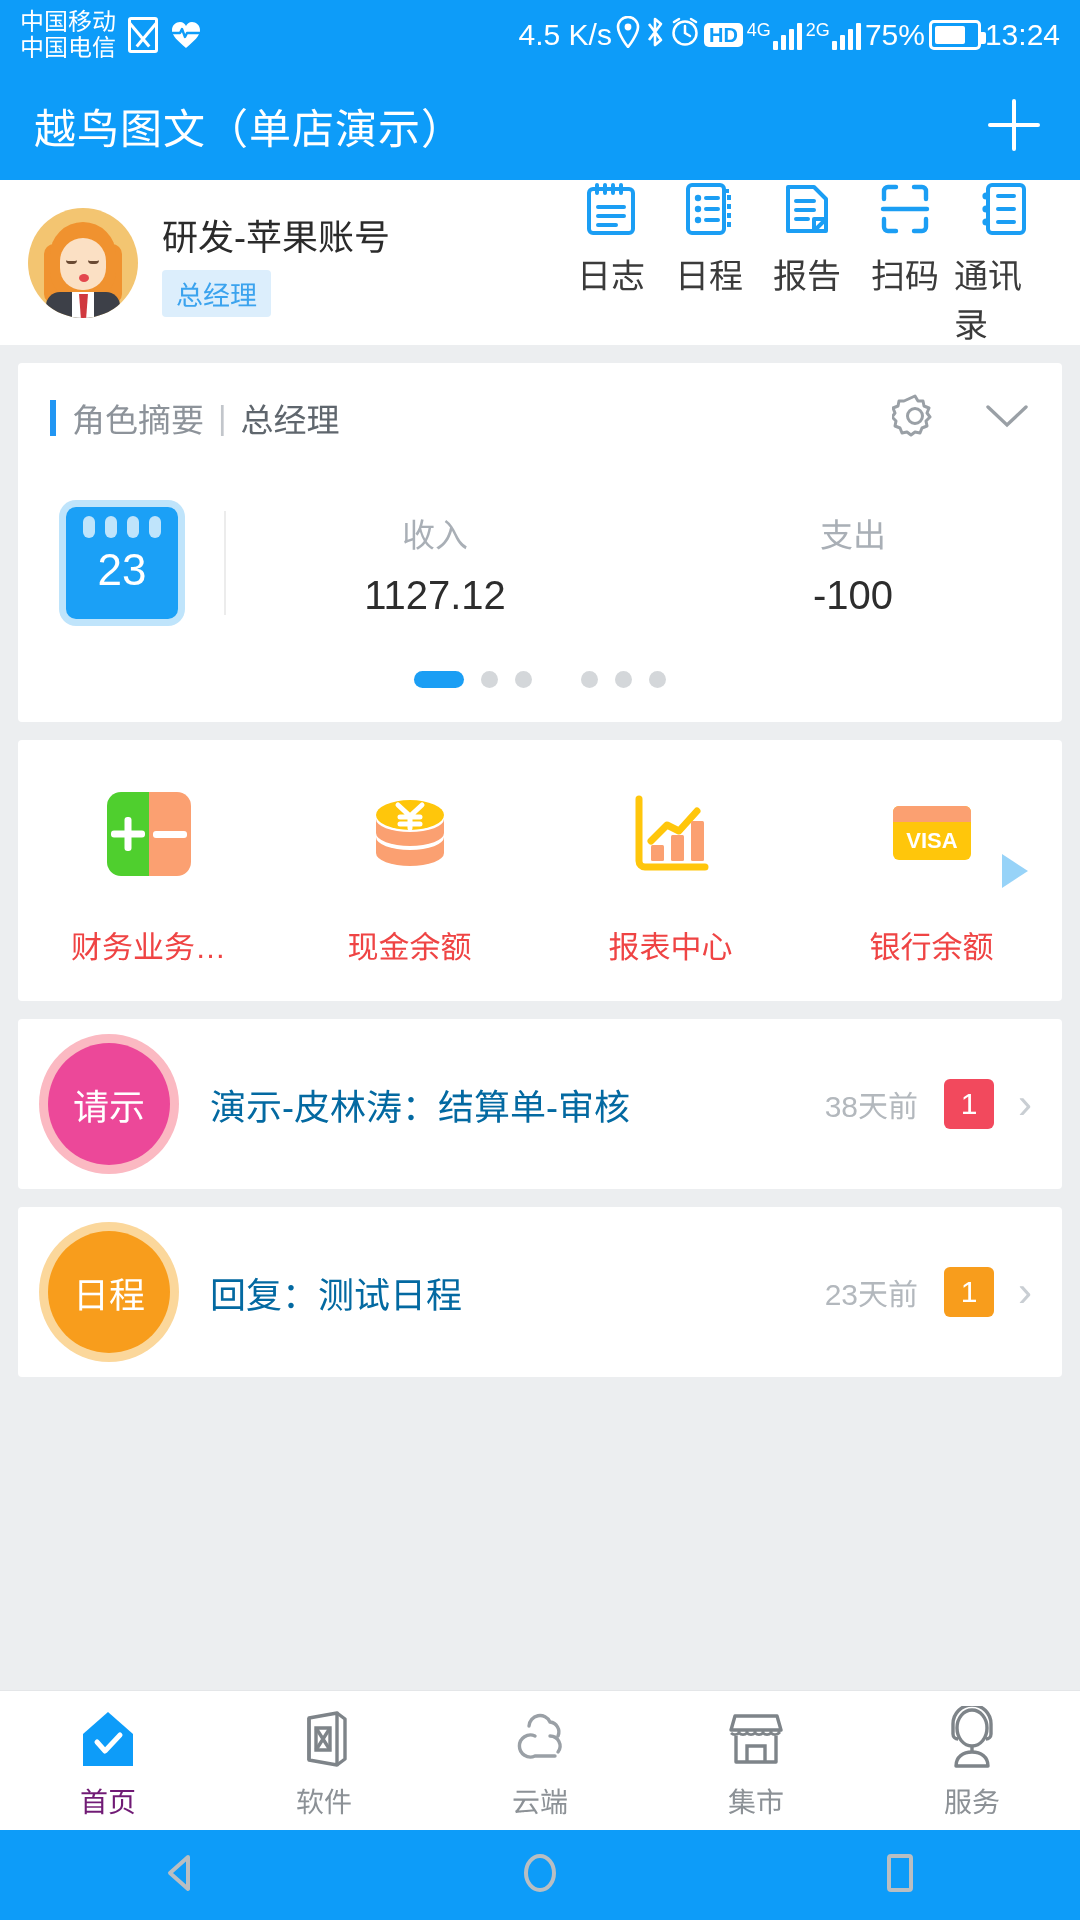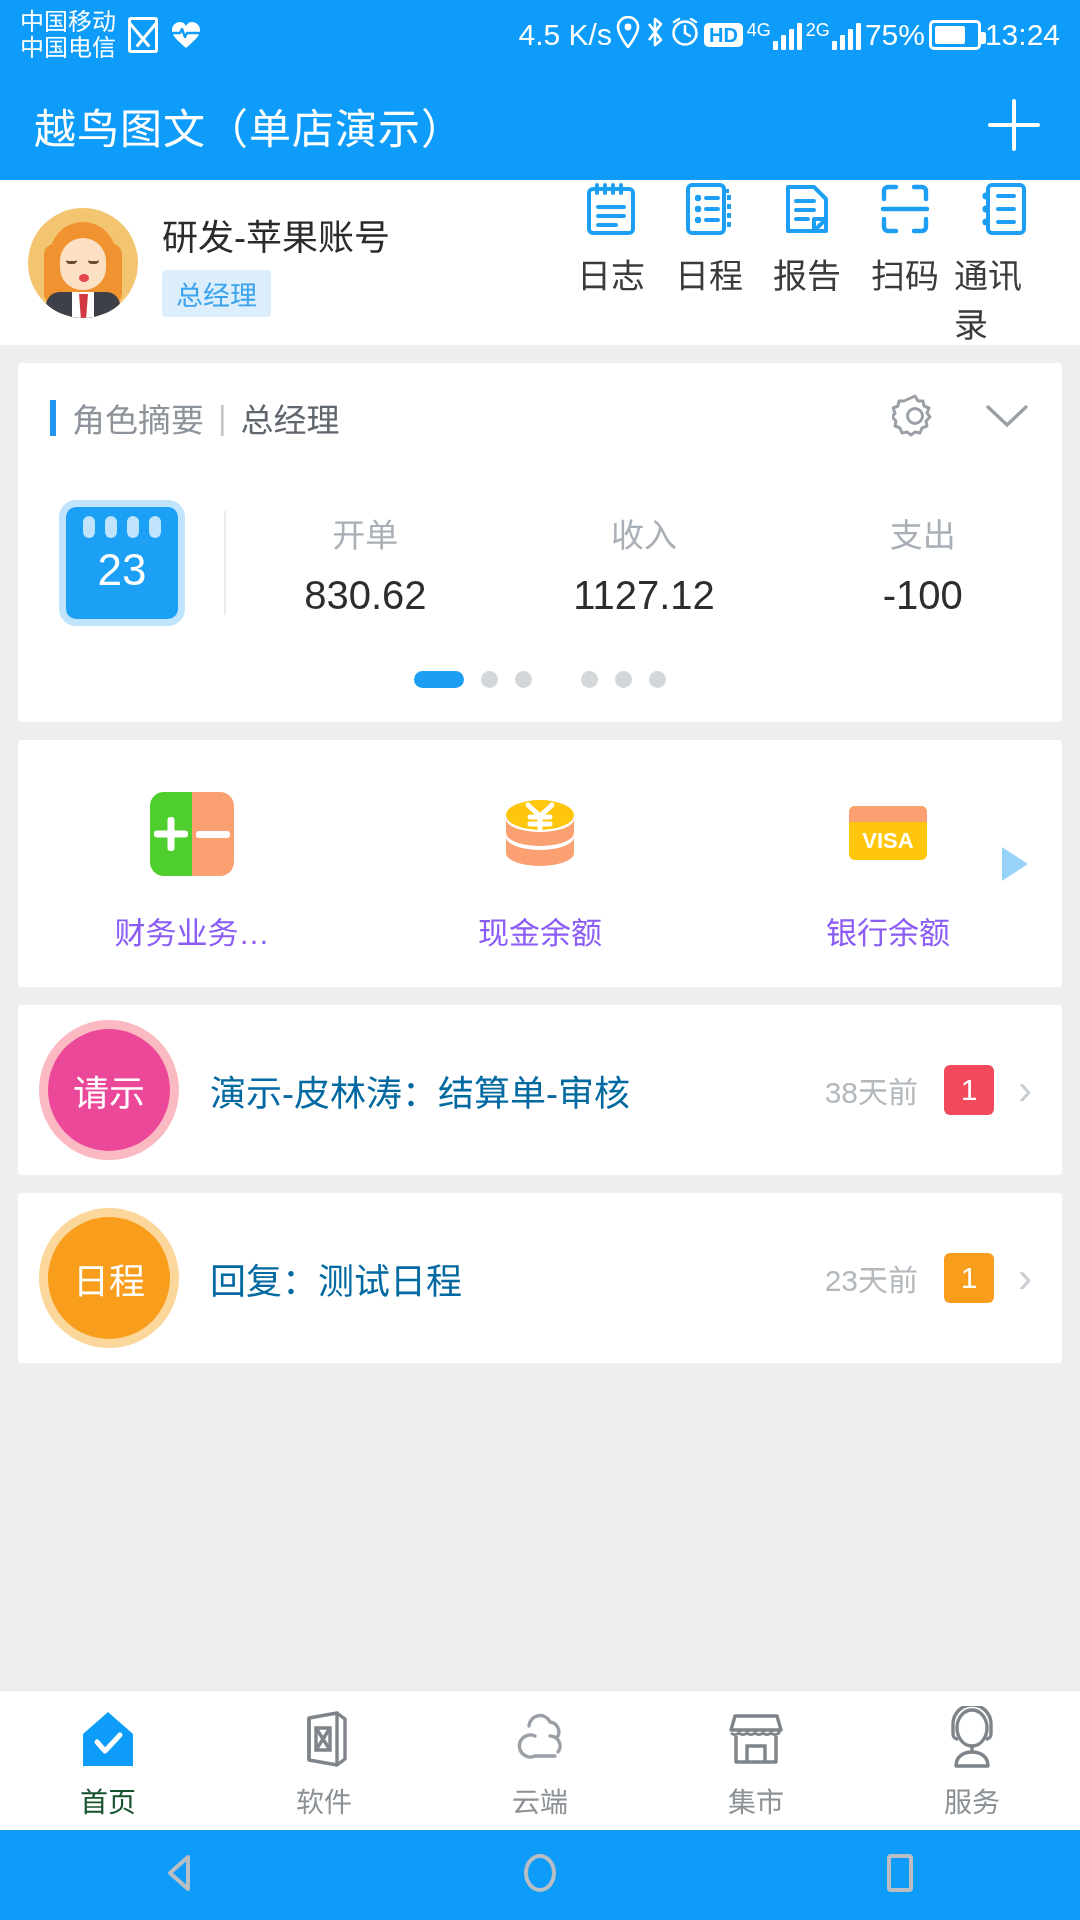--- a/index.html
+++ b/index.html
@@ -122,21 +122,21 @@
 
   .dots{ display:flex;align-items:center;justify-content:center;gap:17px;padding:18px 0 34px; }
   .dot{ width:17px;height:17px;border-radius:9px;background:#d4d7da; }
   .dot.active{ width:50px;background:#1b9ef4; }
   .dot.gap{ margin-left:32px; }
 
   
   .grid{ display:flex;align-items:center;padding:46px 0 34px; position:relative; }
   .g-item{ flex:1;display:flex;flex-direction:column;align-items:center;cursor:pointer; }
   .g-ico{ height:96px;display:flex;align-items:center;justify-content:center; }
-  .g-lbl{ font-size:31px;color:#8b5cf6;margin-top:26px; }
+  .g-lbl{ font-size:31px;color:#ef4444;margin-top:40px; }
   .g-next{ position:absolute;right:34px;top:50%;transform:translateY(-50%);
            width:0;height:0;border-left:26px solid #97d3f8;border-top:17px solid transparent;border-bottom:17px solid transparent; }
 
   .pm-ico{ width:84px;height:84px;border-radius:14px;overflow:hidden;display:flex; }
   .pm-l{ flex:1;background:#4fcf2e;display:flex;align-items:center;justify-content:center; }
   .pm-r{ flex:1;background:#fba071;display:flex;align-items:center;justify-content:center; }
   .pm-plus{ position:relative;width:34px;height:34px; }
   .pm-plus:before,.pm-plus:after{ content:"";position:absolute;background:#fff;border-radius:3px; }
   .pm-plus:before{ left:50%;top:0;width:7px;height:34px;transform:translateX(-50%); }
   .pm-plus:after{ top:50%;left:0;height:7px;width:34px;transform:translateY(-50%); }
@@ -160,21 +160,21 @@
   .chev{ margin-left:24px;color:#c9ced3;font-size:42px;line-height:1; }
 
   
   .tabbar{
     position:absolute;left:0;right:0;bottom:90px;height:140px;background:#fff;
     border-top:1px solid #e4e6e8;display:flex;align-items:center;
   }
   .tab{ flex:1;display:flex;flex-direction:column;align-items:center;cursor:pointer; }
   .tab-ico{ height:74px;display:flex;align-items:center;justify-content:center; }
   .tab-lbl{ font-size:28px;color:#8c9196;margin-top:4px; }
-  .tab.active .tab-lbl{ color:#14532d; }
+  .tab.active .tab-lbl{ color:#701a75; }
 
   .sysnav{
     position:absolute;left:0;right:0;bottom:0;height:90px;background:#0d9cf9;
     display:flex;align-items:center;justify-content:space-around;
   }
   .sysnav div{ cursor:pointer; }
 </style>
 </head>
 <body>
 
@@ -346,24 +346,20 @@
           <i></i>
           <i></i>
           <i></i>
           <i></i>
         </div>
       <div class="cal-num">23</div>
     </div>
     <div class="stat-div"></div>
     <div class="stat-cells">
       <div class="stat-cell">
-        <div class="stat-lbl">开单</div>
-        <div class="stat-val">830.62</div>
-      </div>
-      <div class="stat-cell">
         <div class="stat-lbl">收入</div>
         <div class="stat-val">1127.12</div>
       </div>
       <div class="stat-cell">
         <div class="stat-lbl">支出</div>
         <div class="stat-val">-100</div>
       </div>
     </div>
   </div>
 
@@ -402,20 +398,32 @@
           <rect x="12" y="28" width="68" height="14" fill="#fba071"></rect>
           <ellipse cx="46" cy="28" rx="34" ry="13" fill="#fff"></ellipse>
           <ellipse cx="46" cy="24" rx="34" ry="15" fill="#ffc60b"></ellipse>
           <path d="M34 14l12 11 12-11M36 26h20M36 33h20M46 25v12" stroke="#fff" stroke-width="5" fill="none" stroke-linecap="round"></path>
         </svg>
       </span>
       <span class="g-lbl">现金余额</span>
     </div>
     <div class="g-item">
       <span class="g-ico">
+        <svg width="92" height="86" viewBox="0 0 92 86">
+          <path d="M14 8v62a6 6 0 006 6h60" fill="none" stroke="#ffc60b" stroke-width="7" stroke-linecap="round"></path>
+          <path d="M26 50l16-16 12 6 18-20" fill="none" stroke="#ffc60b" stroke-width="7" stroke-linecap="round" stroke-linejoin="round"></path>
+          <rect x="26" y="54" width="13" height="16" rx="1.5" fill="#fba071"></rect>
+          <rect x="46" y="44" width="13" height="26" rx="1.5" fill="#fba071"></rect>
+          <rect x="66" y="30" width="13" height="40" rx="1.5" fill="#fba071"></rect>
+        </svg>
+      </span>
+      <span class="g-lbl">报表中心</span>
+    </div>
+    <div class="g-item">
+      <span class="g-ico">
         <svg width="94" height="76" viewBox="0 0 94 76">
           <rect x="8" y="10" width="78" height="54" rx="6" fill="#ffc60b"></rect>
           <path d="M8 16a6 6 0 016-6h66a6 6 0 016 6v10H8z" fill="#fba071"></path>
           <text x="47" y="52" font-family="Liberation Sans, sans-serif" font-size="22" font-weight="bold" fill="#fff" text-anchor="middle">VISA</text>
         </svg>
       </span>
       <span class="g-lbl">银行余额</span>
     </div>
     <div class="g-next"></div>
   </div>

